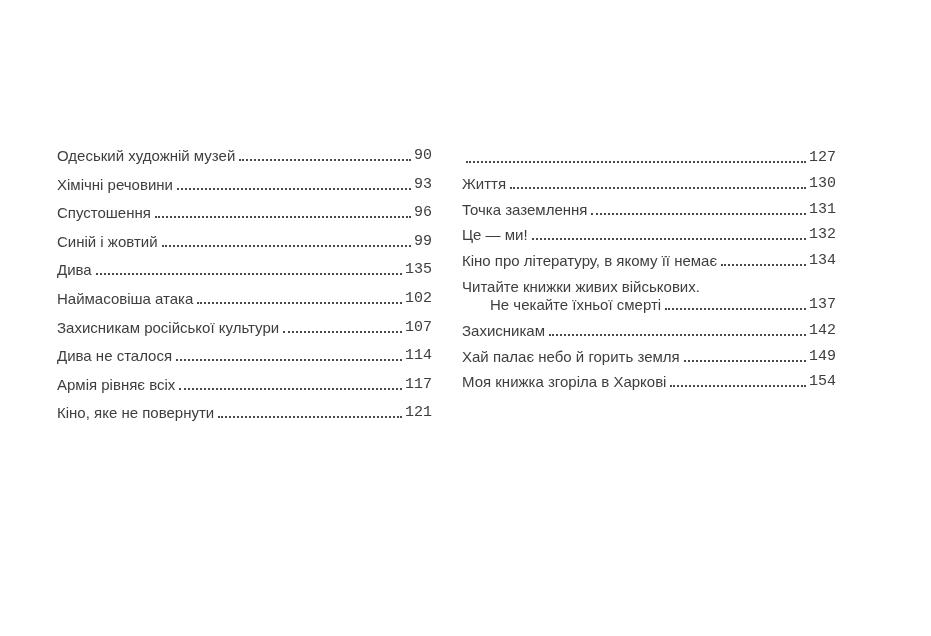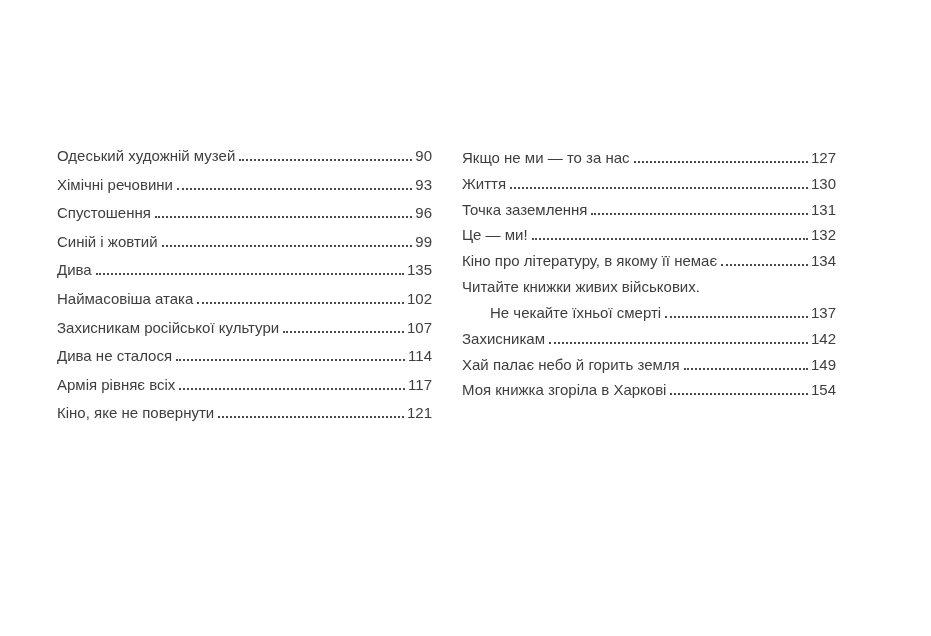--- a/index.html
+++ b/index.html
@@ -37,31 +37,31 @@
   }
   .toc-line {
     line-height: 17px;
     height: 17px;
   }
   .toc-leader-line {
     display: flex;
     align-items: center;
   }
   .toc-title { white-space: nowrap; }
-  .toc-page  { white-space: nowrap; }
+  .toc-page  { white-space: nowrap; font-family: Liberation Mono, monospace; }
   .leader {
     flex: 1 1 auto;
     min-width: 10px;
     border-bottom: 2px dotted #4a4a4a;
     align-self: flex-end;
     margin: 0 3px 3px 4px;
   }
   .indented {
     margin-left: 28px;
-    margin-top: 9px;
+    margin-top: 1px;
   }
 </style>
 </head>
 <body>
 
 <div class="page">
   <div class="columns">
     <div class="col col-left" id="left-col">
         <div class="toc-entry">
           <div class="toc-line toc-leader-line">
@@ -130,21 +130,20 @@
           <div class="toc-line toc-leader-line">
             <span class="toc-title">Кіно, яке не повернути</span>
             <span class="leader"></span>
             <span class="toc-page">121</span>
           </div>
         </div>
       </div>
     <div class="col col-right" id="right-col">
         <div class="toc-entry">
           <div class="toc-line toc-leader-line">
-            <span class="toc-title">Якщо не ми — то за нас</span>
             <span class="leader"></span>
             <span class="toc-page">127</span>
           </div>
         </div>
         <div class="toc-entry">
           <div class="toc-line toc-leader-line">
             <span class="toc-title">Життя</span>
             <span class="leader"></span>
             <span class="toc-page">130</span>
           </div>

